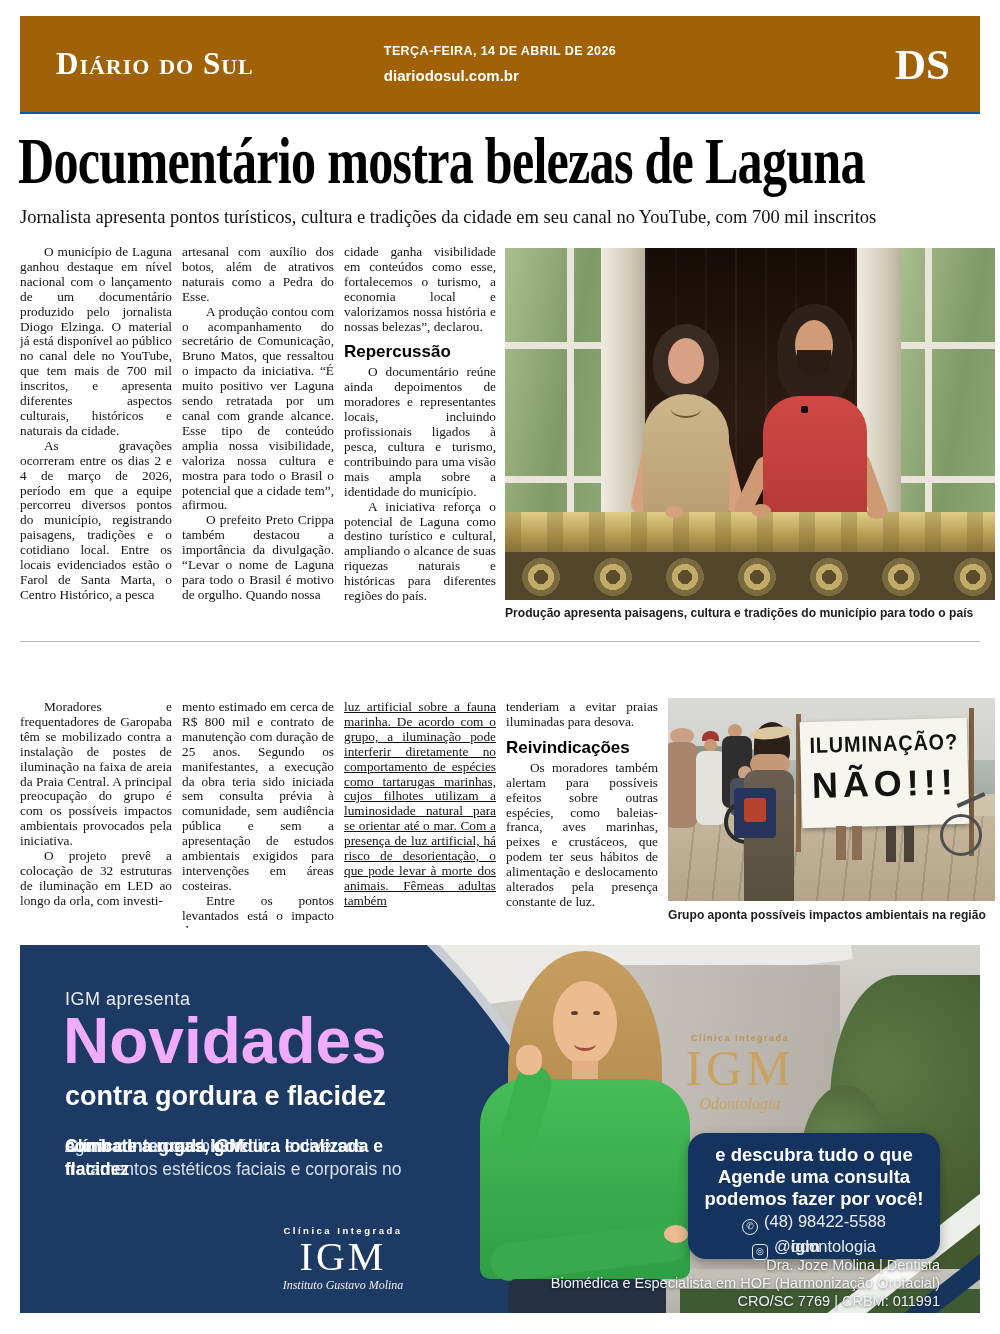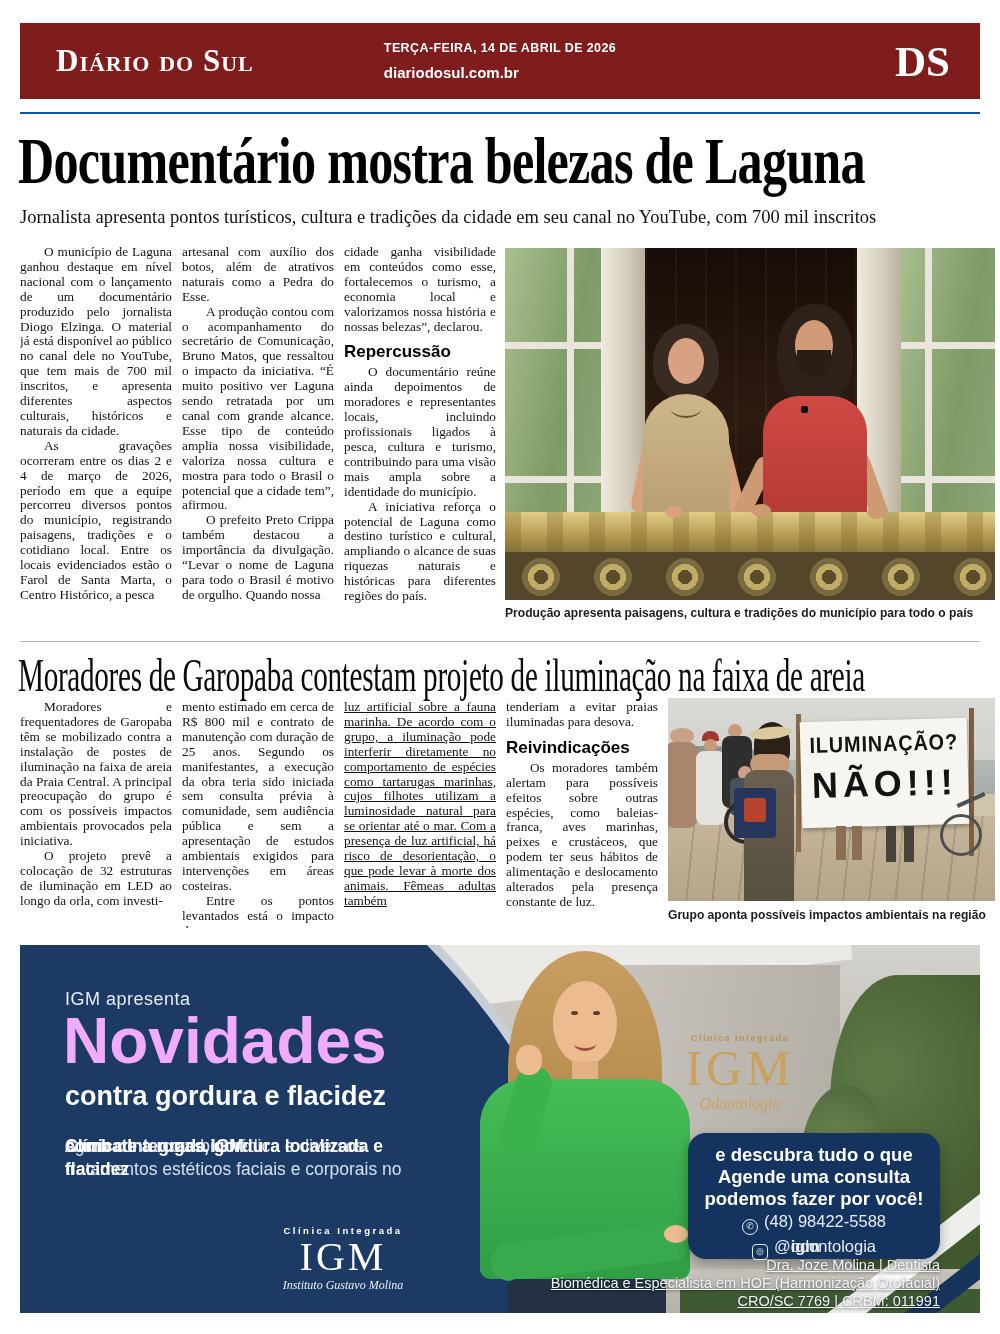--- a/index.html
+++ b/index.html
@@ -1,20 +1,20 @@
 <!DOCTYPE html>
 <html lang="pt"><head>
 <meta charset="utf-8">
 <style>
   html,body{margin:0;padding:0;background:#fff;}
   .page{position:relative;width:1000px;height:1334px;background:#fff;overflow:hidden;
         font-family:"Liberation Sans",sans-serif;}
   .abs{position:absolute;}
   
-  .masthead{left:20px;top:23px;width:960px;height:76px;background:#7f1d1d;}
+  .masthead{left:20px;top:16px;width:960px;height:96px;background:#a16207;}
   .np-name{position:absolute;left:36px;top:50%;transform:translateY(-50%);
            font:700 31px "Liberation Serif",serif;font-variant:small-caps;
            color:#fff;letter-spacing:1px;}
   .mast-center{position:absolute;left:50%;top:50%;transform:translate(-50%,-50%);
                text-align:left;color:#fff;white-space:nowrap;}
   .mast-date{font:700 12.5px "Liberation Sans",sans-serif;letter-spacing:.4px;}
   .mast-site{font:700 15px "Liberation Sans",sans-serif;margin-top:9px;}
   .np-initials{position:absolute;right:30px;top:50%;transform:translateY(-50%);
                font:700 43px "Liberation Serif",serif;color:#fff;}
   .mast-rule{left:20px;top:112px;width:960px;height:2px;background:#0b57a6;}
@@ -88,21 +88,21 @@
        box-shadow:0 4px 12px rgba(0,0,0,.3);text-align:center;color:#fff;padding-top:11px;box-sizing:border-box;}
   .cta span{position:static;}
   .cta-line{display:block;font:700 18.5px/22px "Liberation Sans",sans-serif;}
   .cta-contact{display:block;font:400 16.5px/22px "Liberation Sans",sans-serif;color:#e8edf4;}
   .cta-contact:first-of-type{margin-top:5px;}
   .icon{display:inline-block;width:14px;height:14px;border:1.6px solid #e8edf4;border-radius:50%;
         font:400 9px/13px "Liberation Sans",sans-serif;text-align:center;vertical-align:-2px;margin-right:6px;}
   .icon.sq{border-radius:4px;}
   .credits{right:40px;top:311px;text-align:right;font:400 14.5px/18px "Liberation Sans",sans-serif;
            color:#f0f3f7;text-shadow:0 1px 3px rgba(0,0,0,.55);}
-  .credits span{position:static;display:block;text-decoration:underline;}
+  .credits span{position:static;display:block;}
 </style>
 </head>
 <body>
 
 <div class="page">
 
   <div class="abs masthead">
     <div class="np-name">Diário do Sul</div>
     <div class="mast-center">
       <div class="mast-date">TERÇA-FEIRA, 14 DE ABRIL DE 2026</div>
@@ -164,23 +164,20 @@
     <div class="rail" style="left:0;top:264px;width:490px;height:40px;"></div>
     <div class="balu" style="left:0;top:304px;width:490px;height:48px;"></div>
     <div style="left:246px;top:256px;width:20px;height:13px;background:#cd9a74;border-radius:50%;"></div>
     <div style="left:362px;top:258px;width:20px;height:13px;background:#cd9a74;border-radius:50%;"></div>
     <div style="left:160px;top:258px;width:18px;height:12px;background:#d8a17e;border-radius:50%;"></div>
   </div>
   <div class="abs caption" style="left:505px;top:605px;">Produção apresenta paisagens, cultura e tradições do município para todo o país</div>
 
   <div class="abs divider"></div>
 
-  <div class="abs h2wrap">
-    <span class="h2">Moradores de Garopaba contestam projeto de iluminação na faixa de areia</span>
-  </div>
 
   <div class="col" style="left:20px;top:700px;height:228px;">
     <p class="ind">Moradores e frequentadores de Garopaba têm se mobilizado contra a instalação de postes de iluminação na faixa de areia da Praia Central. A principal preocupação do grupo é com os possíveis impactos ambientais provocados pela iniciativa.</p>
     <p class="ind">O projeto prevê a colocação de 32 estruturas de iluminação em LED ao longo da orla, com investi-</p>
   </div>
   <div class="col" style="left:182px;top:700px;height:228px;">
     <p>mento estimado em cerca de R$ 800 mil e contrato de manutenção com duração de 25 anos. Segundo os manifestantes, a execução da obra teria sido iniciada sem consulta prévia à comunidade, sem audiência pública e sem a apresentação de estudos ambientais exigidos para intervenções em áreas costeiras.</p>
     <p class="ind">Entre os pontos levantados está o impacto da</p>
   </div>
   <div class="col" style="left:344px;top:700px;height:228px;text-decoration:underline;">

